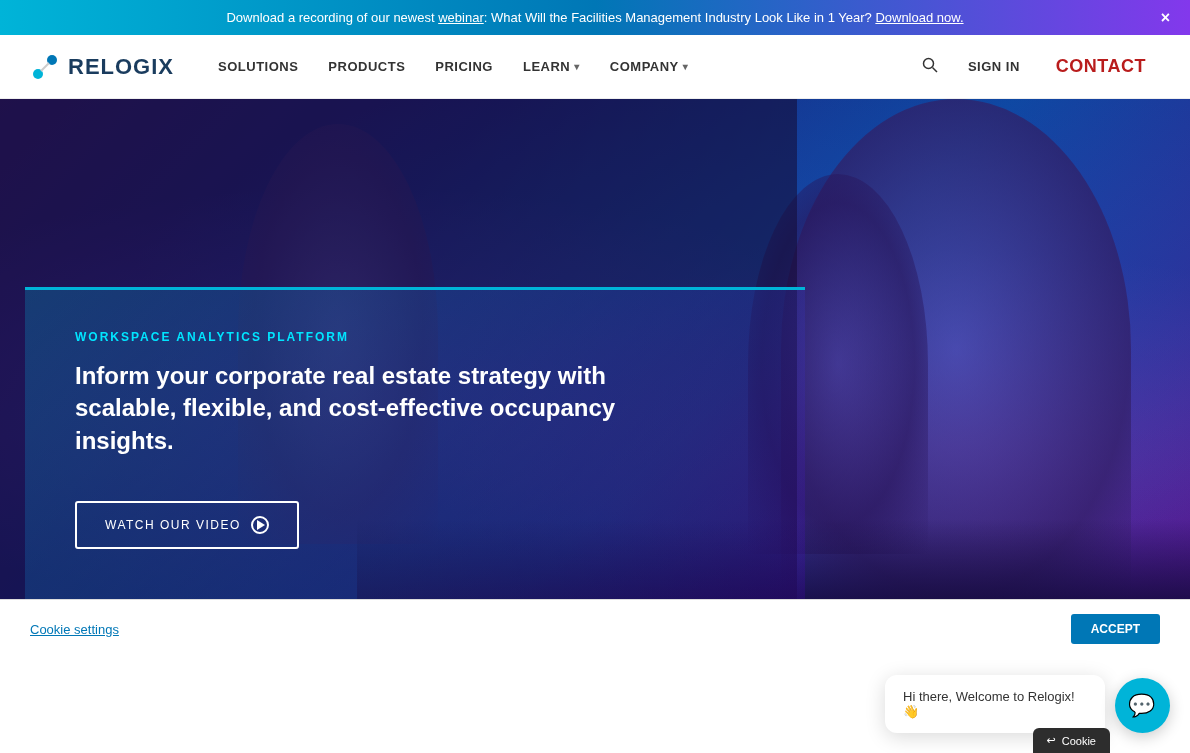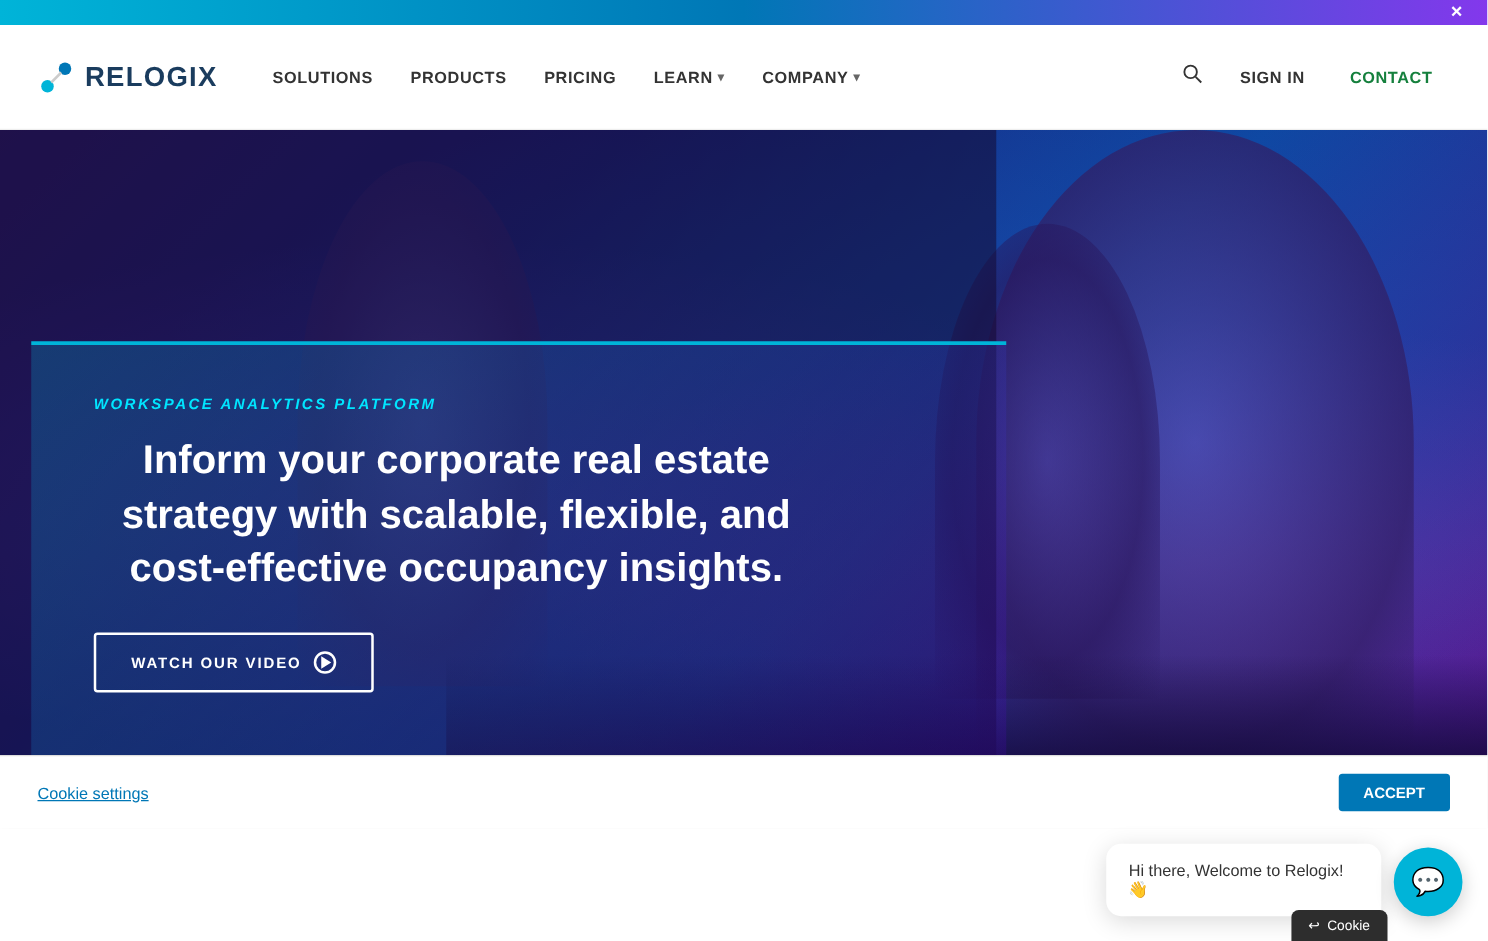--- a/index.html
+++ b/index.html
@@ -31,21 +31,21 @@
       border: none;
       line-height: 1;
     }
 
     
     .navbar {
       background: white;
       display: flex;
       align-items: center;
       padding: 0 30px;
-      height: 84px;
+      height: 64px;
       border-bottom: 1px solid #eee;
       position: relative;
       z-index: 10;
     }
     .logo {
       display: flex;
       align-items: center;
       margin-right: 30px;
     }
     .logo-text {
@@ -102,23 +102,23 @@
       font-size: 13px;
       font-weight: 600;
       color: #333;
       cursor: pointer;
       text-transform: uppercase;
       letter-spacing: 0.5px;
       text-decoration: none;
     }
     .nav-contact {
       padding: 8px 14px;
-      font-size: 13px;
+      font-size: 18px;
       font-weight: 600;
-      color: #15803d;
+      color: #b91c1c;
       cursor: pointer;
       text-transform: uppercase;
       letter-spacing: 0.5px;
       text-decoration: none;
     }
     .btn-demo {
       background: #00b4d8;
       color: white;
       border: none;
       padding: 12px 20px;
@@ -199,41 +199,39 @@
       background: linear-gradient(135deg, rgba(0,180,216,0.25) 0%, rgba(80,0,200,0.2) 100%);
       border-top: 3px solid #00b4d8;
     }
     .hero-eyebrow {
       font-size: 12px;
       font-weight: 700;
       color: #00e5ff;
       letter-spacing: 2px;
       text-transform: uppercase;
       margin-bottom: 16px;
-      font-style: italic;
     }
     .hero-title {
-      font-size: 32px;
+      font-size: 24px;
       font-weight: 700;
       color: white;
       line-height: 1.35;
-      margin-bottom: 30px;
+      margin-bottom: 44px;
       max-width: 580px;
-      text-align: center;
     }
     .btn-video {
       display: inline-flex;
       align-items: center;
       gap: 10px;
       border: 2px solid white;
       color: white;
       background: transparent;
       padding: 13px 28px;
       font-size: 12px;
-      font-weight: 700;
+      font-weight: 400;
       text-transform: uppercase;
       letter-spacing: 1.5px;
       cursor: pointer;
       border-radius: 3px;
       text-align: right;
     }
     .play-icon {
       width: 18px;
       height: 18px;
       border-radius: 50%;
@@ -335,20 +333,23 @@
       left: 30%;
       right: 0;
       height: 80px;
       background: linear-gradient(0deg, rgba(20,10,60,0.8) 0%, transparent 100%);
     }
   </style>
 </head>
 <body>
 
 <div class="announcement-bar">
+  <span>
+    <span>Download a recording of our newest </span><a>webinar</a><span>: What Will the Facilities Management Industry Look Like in 1 Year?</span><span> </span><a>Download now.</a>
+  </span>
   <button class="announcement-close">×</button>
 </div>
 
 <nav class="navbar">
   <div class="logo">
     <svg class="logo-icon" viewBox="0 0 30 30">
       <circle cx="8" cy="22" r="5" fill="#00b4d8"></circle>
       <circle cx="22" cy="8" r="5" fill="#0077b6"></circle>
       <line x1="11" y1="19" x2="19" y2="11" stroke="#ccc" stroke-width="2"></line>
     </svg>

